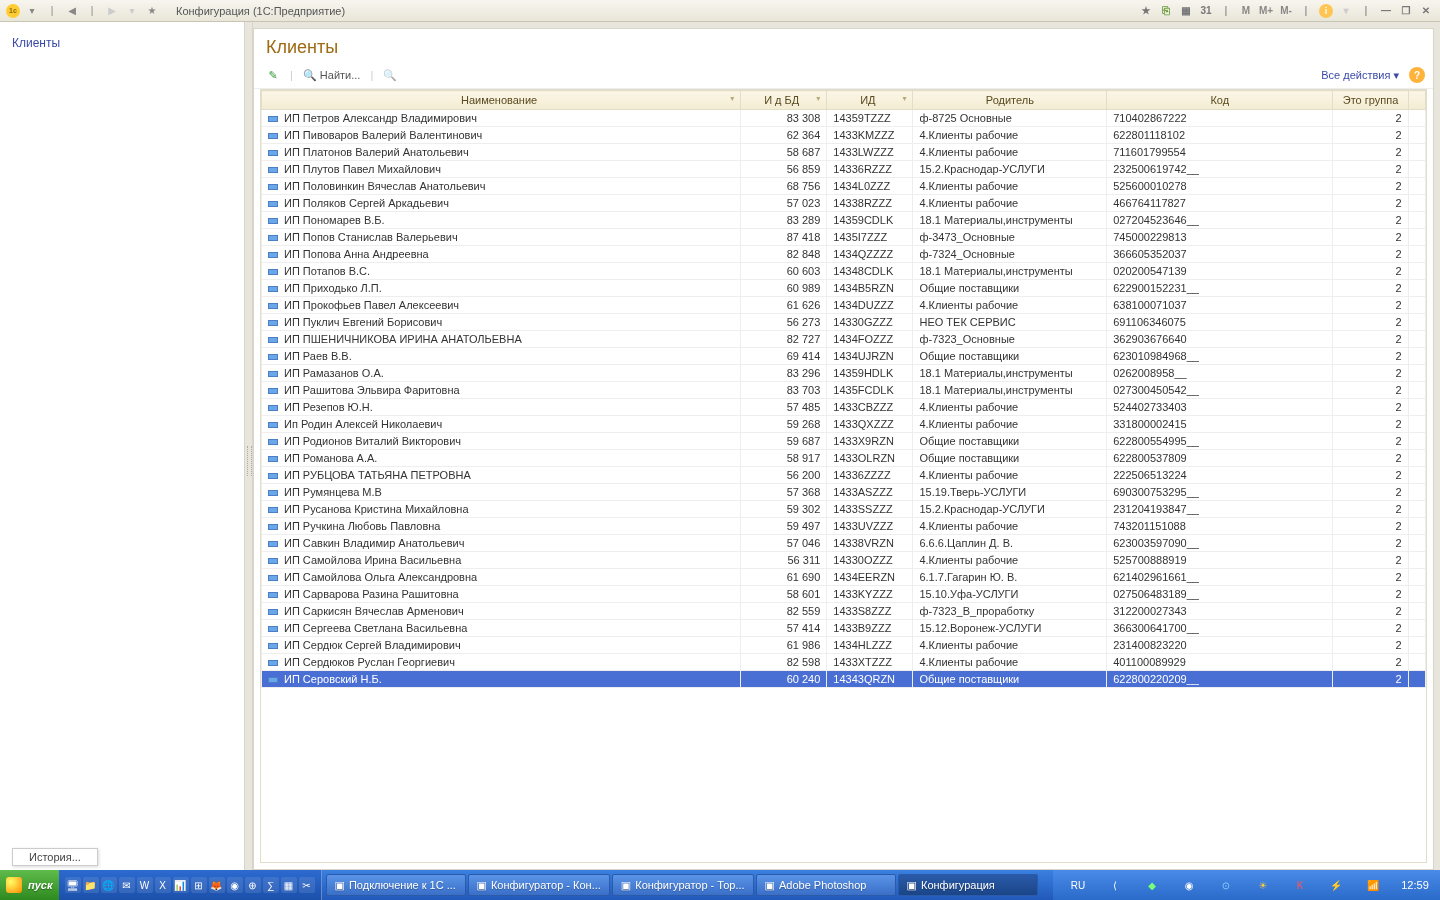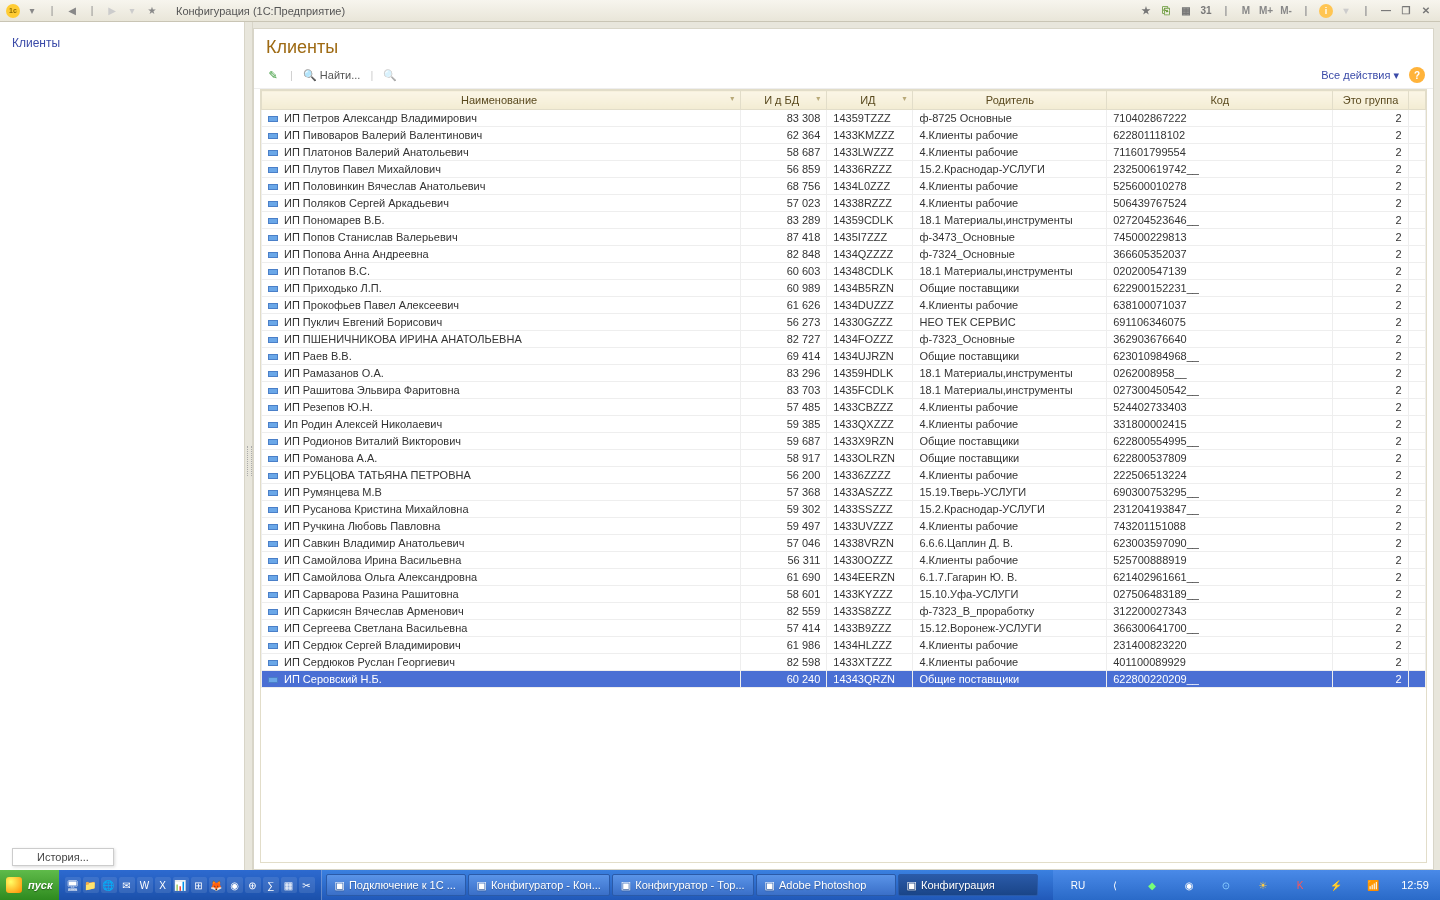--- a/index.html
+++ b/index.html
@@ -25,21 +25,21 @@
   .help-ico{width:16px;height:16px;border-radius:50%;background:#ffb33a;color:#fff;display:flex;align-items:center;justify-content:center;font-weight:bold;font-size:10px;margin-left:4px}
   .grid-wrap{flex:1;overflow:hidden;display:flex;flex-direction:column;margin:0 6px 6px}
   .grid-scroll{flex:1;overflow:auto;border:1px solid #e2ddc9}
   table.grid{border-collapse:collapse;width:100%;table-layout:fixed}
   .grid th{background:linear-gradient(#fbf6e6,#f3ecd3);border:1px solid #e2ddc9;padding:3px 6px;text-align:center;font-weight:normal;color:#5a4a1f;position:sticky;top:0;font-size:11px;white-space:nowrap;overflow:hidden}
   .grid th .sort{float:right;color:#b8a978;font-size:8px}
   .grid td{border:1px solid #eee;padding:2px 6px;white-space:nowrap;overflow:hidden;font-size:11px;color:#333}
   .grid td.num{text-align:right}
   .grid tr.sel td{background:#4a6fd4;color:#fff}
   .row-ico{display:inline-block;width:10px;height:6px;background:#6aa7e8;border:1px solid #4a7fc8;margin-right:6px;vertical-align:middle}
-  .history-btn{position:absolute;left:12px;bottom:34px;background:#fff;border:1px solid #ccc;padding:2px 24px;font-size:11px;color:#444;box-shadow:1px 1px 3px rgba(0,0,0,.15)}
+  .history-btn{position:absolute;left:12px;bottom:34px;background:#fff;border:1px solid #ccc;padding:2px 16px;font-size:11px;color:#444;box-shadow:1px 1px 3px rgba(0,0,0,.15)}
   .taskbar{position:fixed;bottom:0;left:0;right:0;height:30px;background:linear-gradient(#3a80e0,#2159b9);display:flex;align-items:center;color:#fff;font-size:11px}
   .start{height:100%;padding:0 6px;background:linear-gradient(#5fbb4a,#2e8a1f);display:flex;align-items:center;gap:6px;font-weight:bold;text-shadow:0 1px 1px rgba(0,0,0,.4);font-style:italic}
   .start::before{content:"";width:16px;height:16px;background:radial-gradient(circle at 30% 30%,#ff6,#f80);border-radius:3px}
   .ql{height:100%;padding:0 6px;display:flex;align-items:center;gap:2px;border-right:1px solid rgba(255,255,255,.3);background:linear-gradient(#2d6ad0,#1b50aa)}
   .ql span{width:16px;height:16px;display:flex;align-items:center;justify-content:center;font-size:10px;background:rgba(255,255,255,.1);border-radius:2px}
   .tasks{flex:1;display:flex;align-items:center;padding:0 4px;gap:2px}
   .task{height:22px;min-width:140px;max-width:160px;padding:0 8px;background:linear-gradient(#5a94e8,#3a6fc8);border:1px solid #2a5aa8;border-radius:2px;display:flex;align-items:center;gap:4px;overflow:hidden;white-space:nowrap;text-shadow:0 1px 1px rgba(0,0,0,.3)}
   .task.active{background:linear-gradient(#2a5aa8,#1a4588)}
   .tray{height:100%;padding:0 8px;background:linear-gradient(#4a8ae8,#2a6ac8);display:flex;align-items:center;gap:3px;font-size:10px}
   .tray span{width:34px;height:14px;display:flex;align-items:center;justify-content:center}
@@ -173,21 +173,21 @@
                 <td>4.Клиенты рабочие</td>
                 <td>525600010278</td>
                 <td class="num">2</td>
                 <td></td>
               </tr>
               <tr>
                 <td><span class="row-ico"></span>ИП Поляков Сергей Аркадьевич</td>
                 <td class="num">57 023</td>
                 <td>14338RZZZ</td>
                 <td>4.Клиенты рабочие</td>
-                <td>506439767524</td>
+                <td>466764117827</td>
                 <td class="num">2</td>
                 <td></td>
               </tr>
               <tr>
                 <td><span class="row-ico"></span>ИП Пономарев В.Б.</td>
                 <td class="num">83 289</td>
                 <td>14359CDLK</td>
                 <td>18.1 Материалы,инструменты</td>
                 <td>027204523646__</td>
                 <td class="num">2</td>
@@ -287,21 +287,21 @@
                 <td><span class="row-ico"></span>ИП Резепов Ю.Н.</td>
                 <td class="num">57 485</td>
                 <td>1433CBZZZ</td>
                 <td>4.Клиенты рабочие</td>
                 <td>524402733403</td>
                 <td class="num">2</td>
                 <td></td>
               </tr>
               <tr>
                 <td><span class="row-ico"></span>Ип Родин Алексей Николаевич</td>
-                <td class="num">59 385</td>
+                <td class="num">59 268</td>
                 <td>1433QXZZZ</td>
                 <td>4.Клиенты рабочие</td>
                 <td>331800002415</td>
                 <td class="num">2</td>
                 <td></td>
               </tr>
               <tr>
                 <td><span class="row-ico"></span>ИП Родионов Виталий Викторович</td>
                 <td class="num">59 687</td>
                 <td>1433X9RZN</td>

